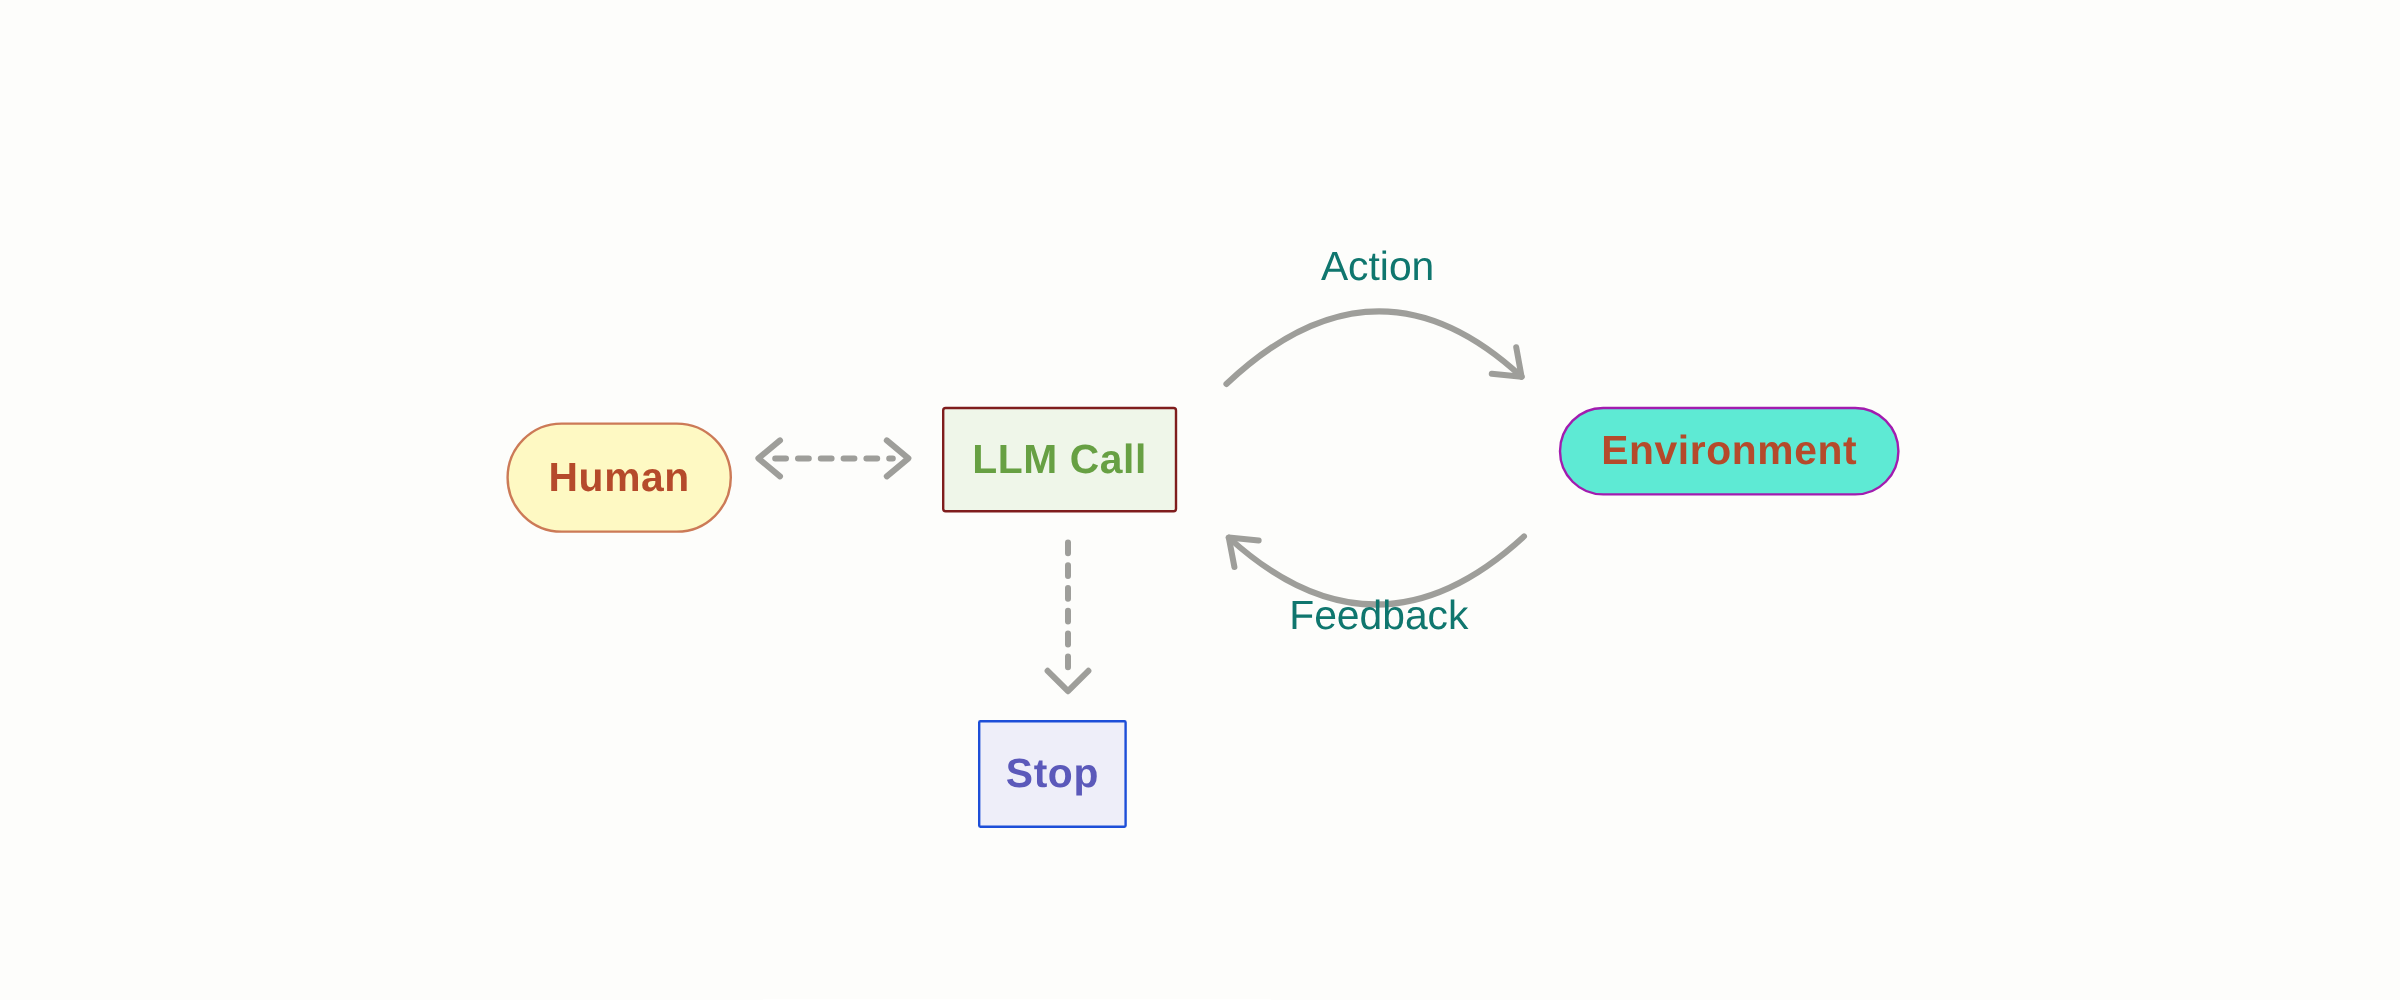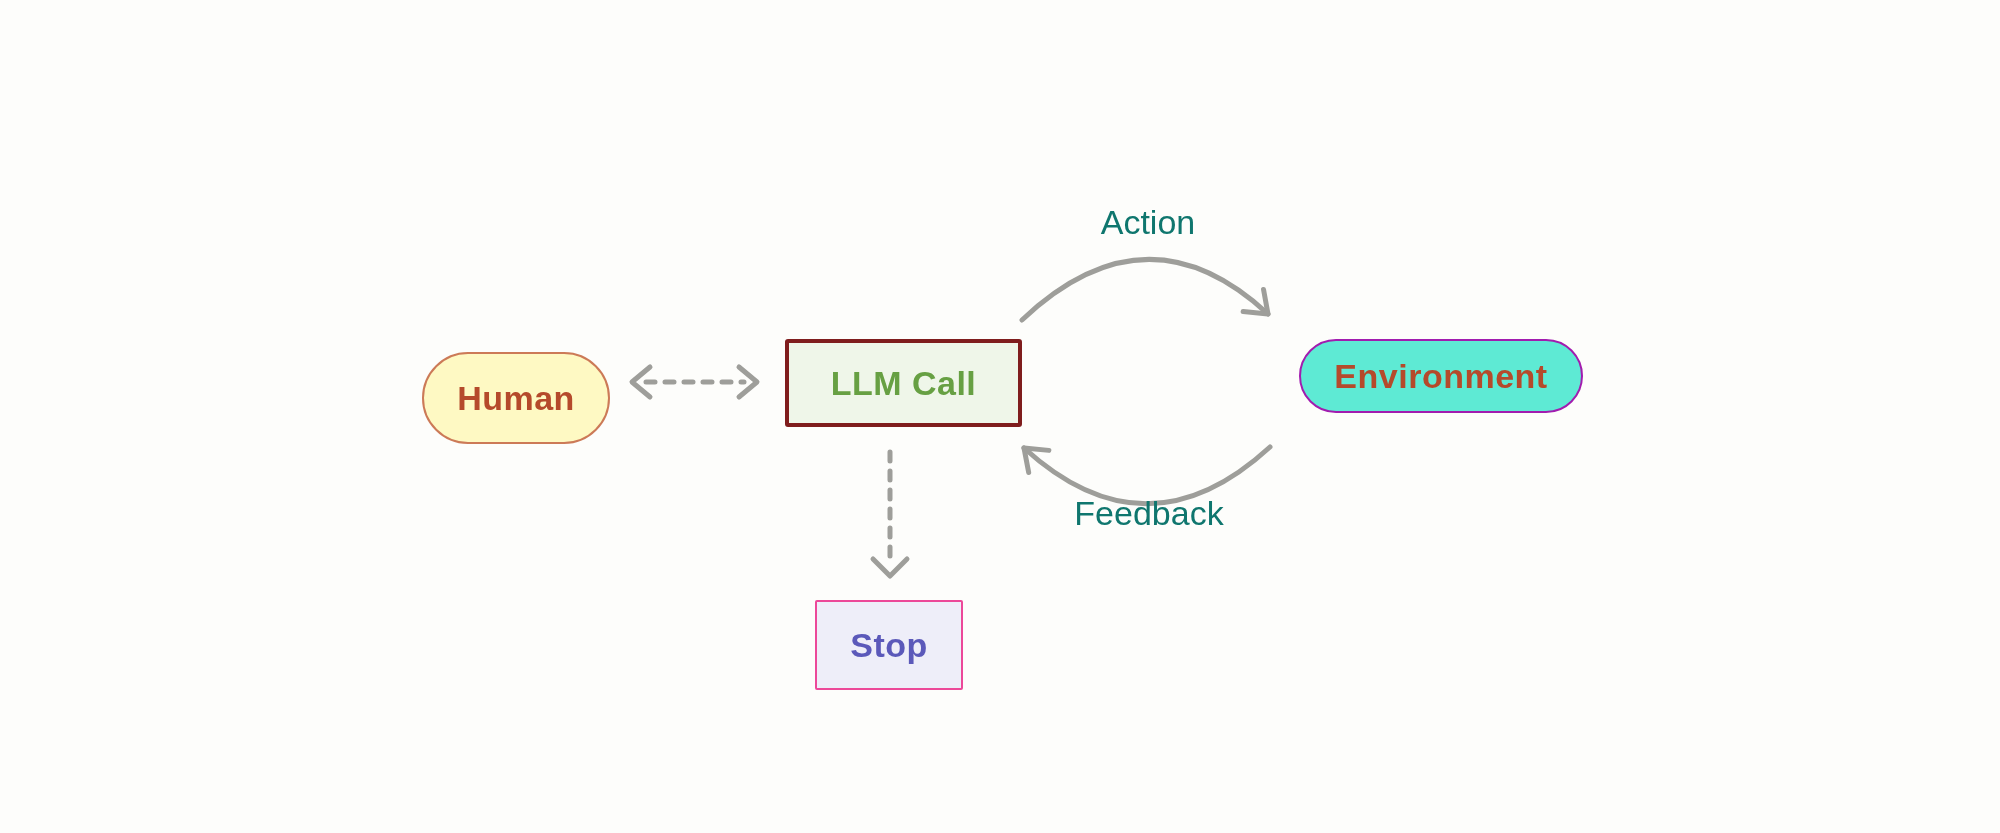--- a/index.html
+++ b/index.html
@@ -34,39 +34,39 @@
   .node-human {
     left: 422px; top: 336px; width: 188px; height: 92px;
     background: #fef9c3;
     border: 2px solid #cc7a57;
     border-radius: 46px;
     color: #b54a2b;
     margin-top: 16px;
   }
 
   .node-llm {
-    left: 785px; top: 339px; width: 237px; height: 88px;
+    left: 785px; top: 339px; width: 196px; height: 88px;
     background: #eff6e9;
-    border: 4px solid #7f1d1d;
+    border: 2px solid #7f1d1d;
     border-radius: 3px;
     color: #67a043;
   }
 
   .node-environment {
     left: 1299px; top: 339px; width: 284px; height: 74px;
     background: #5eead4;
     border: 2px solid #a21caf;
     border-radius: 45px;
     color: #b54a2b;
   }
 
   .node-stop {
-    left: 815px; top: 600px; width: 148px; height: 90px;
+    left: 815px; top: 600px; width: 124px; height: 90px;
     background: #eeeef9;
-    border: 2px solid #ec4899;
+    border: 2px solid #1d4ed8;
     border-radius: 2px;
     color: #5b59ba;
   }
 
   .edge-label {
     position: absolute;
     font-size: 34px;
     color: #0f766e;
     white-space: nowrap;
     transform: translateX(-50%);

